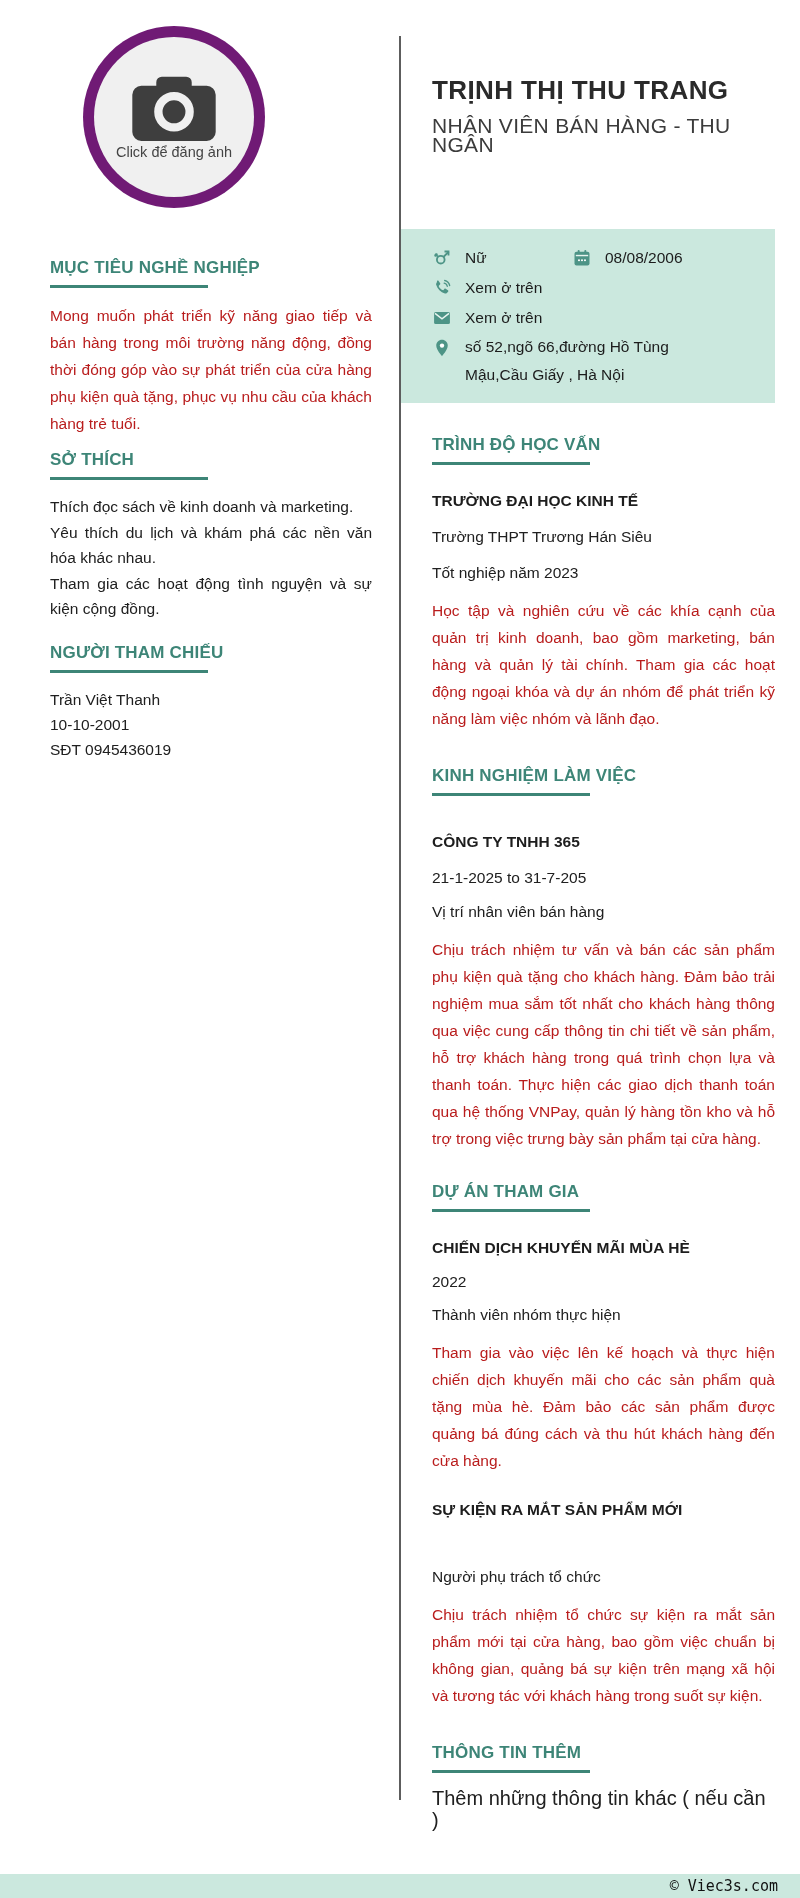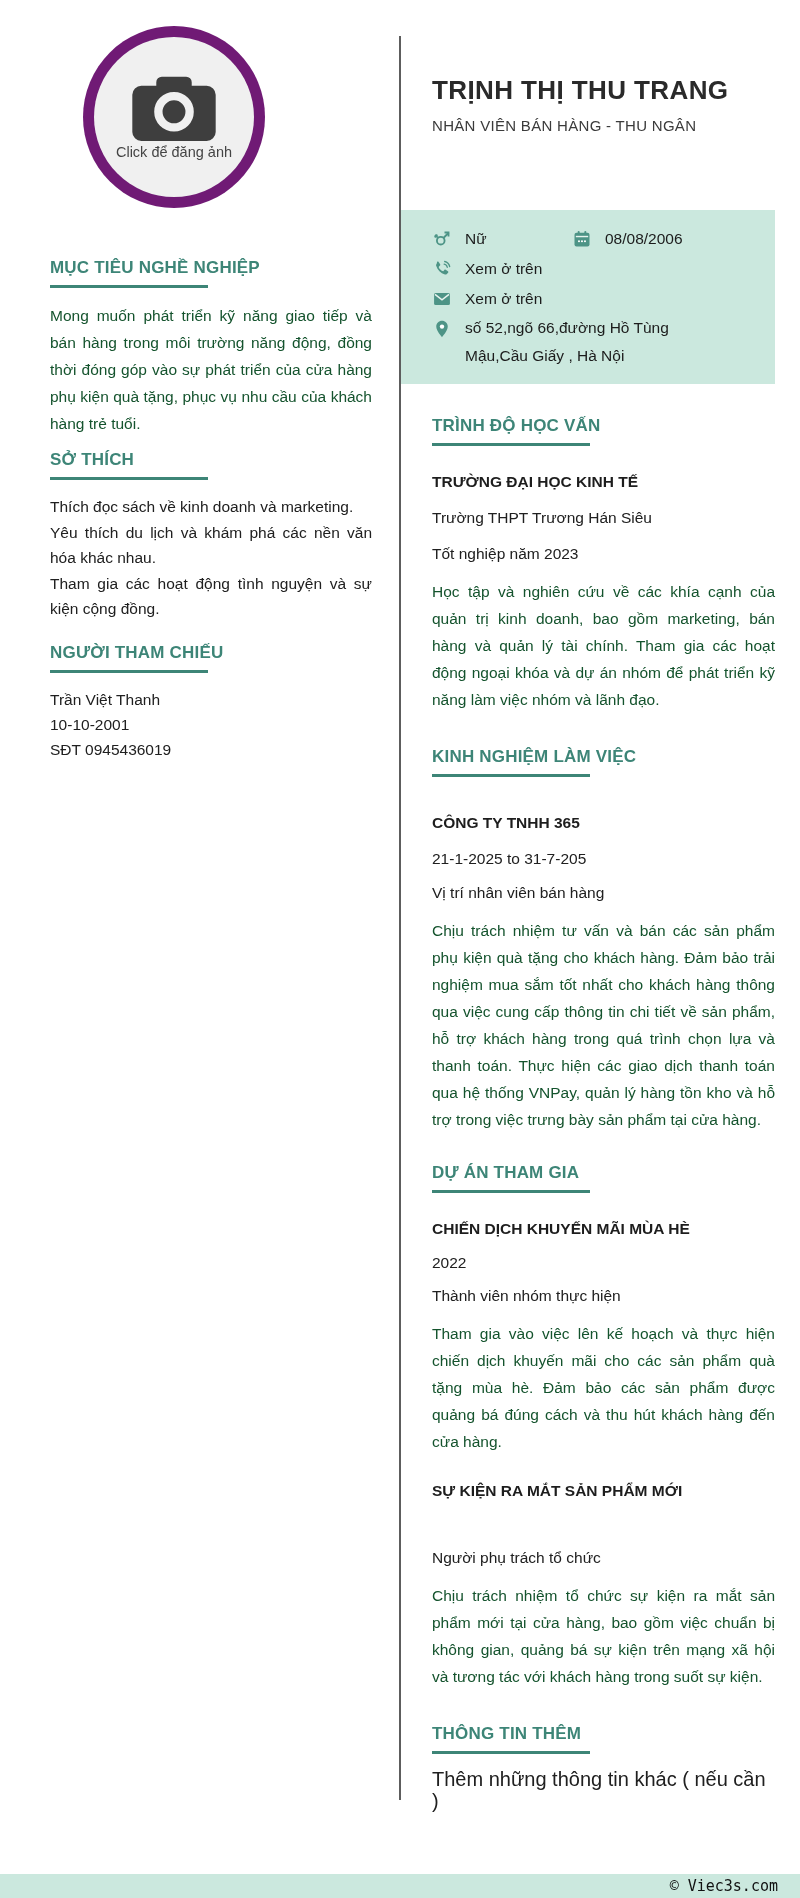--- a/index.html
+++ b/index.html
@@ -20,40 +20,40 @@
     width:160px; height:160px; border-radius:50%; background:#f0f0f0;
     display:flex; flex-direction:column; align-items:center; justify-content:center;
   }
   .photo-label { font-size:14.5px; color:#444444; margin-top:3px; }
 
   .sec-h {
     font-size:17px; font-weight:bold; color:#3d8577; letter-spacing:0.2px;
   }
   .sec-h::after { content:""; display:block; width:158px; height:3px; background:#3d8577; margin-top:7px; }
 
-  .body-p { font-size:15.5px; line-height:27px; text-align:justify; color:#14532d; }
+  .body-p { font-size:15.5px; line-height:27px; text-align:justify; color:#b91c1c; }
   .tight-p { font-size:15.5px; line-height:25px; text-align:justify; color:#202020; }
 
   .sec-objective { margin-top:50px; }
   .objective-body { margin-top:14px; }
   .sec-skills { margin-top:22px; }
   .skills-list { margin-top:14px; }
   .skill-item { margin-bottom:11px; }
   .sec-hobbies { margin-top:13px; }
   .hobbies-list { margin-top:14px; }
   .hobby-item { margin-bottom:1px; }
   .sec-refs { margin-top:22px; }
   .refs-list { margin-top:14px; }
   .ref-line { font-size:15.5px; line-height:25px; color:#202020; }
 
   
   .right-col { position:absolute; left:401px; top:0; width:374px; }
   .pad { padding-left:31px; }
   .name { margin-top:74px; font-size:26px; font-weight:bold; color:#2a2a2a; letter-spacing:0.4px; line-height:32px; }
-  .job-title { margin-top:10px; font-size:15px; color:#3b3b3b; letter-spacing:0.3px; line-height:19px; }
+  .job-title { margin-top:10px; font-size:21px; color:#3b3b3b; letter-spacing:0.3px; line-height:19px; }
 
   .info-box { margin-top:75px; background:#cbe8de; padding:14px 16px 14px 31px; }
   .irow { display:flex; align-items:flex-start; min-height:30px; }
   .icell { display:flex; align-items:flex-start; }
   .icell .ic { flex:0 0 auto; margin-right:13px; margin-top:5px; }
   .itext { font-size:15.5px; line-height:30px; color:#1c1c1c; }
   .cell-gender { width:140px; }
   .addr-text { font-size:15.5px; line-height:28px; max-width:212px; color:#1c1c1c; }
 
   .sub-bold { font-size:15.5px; font-weight:bold; color:#1d1d1d; line-height:20px; }

